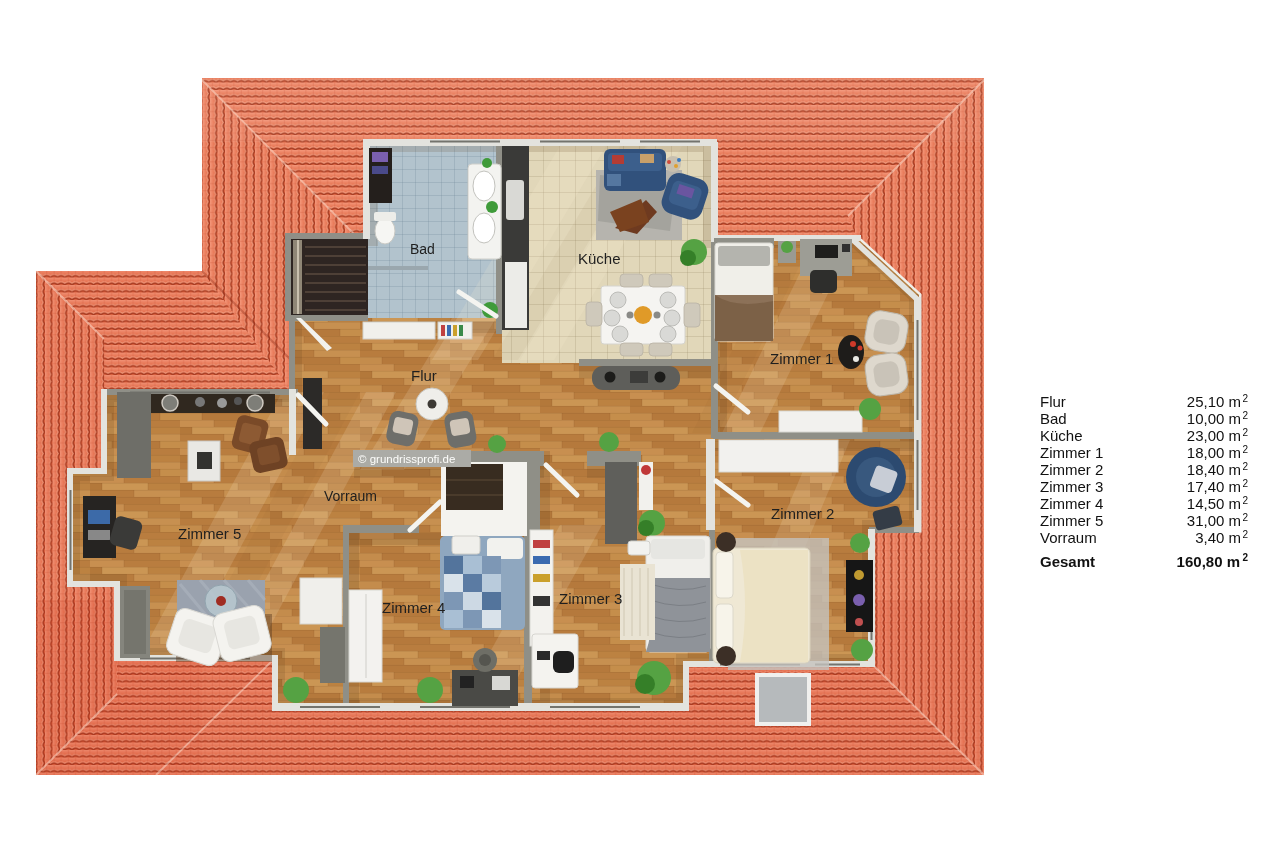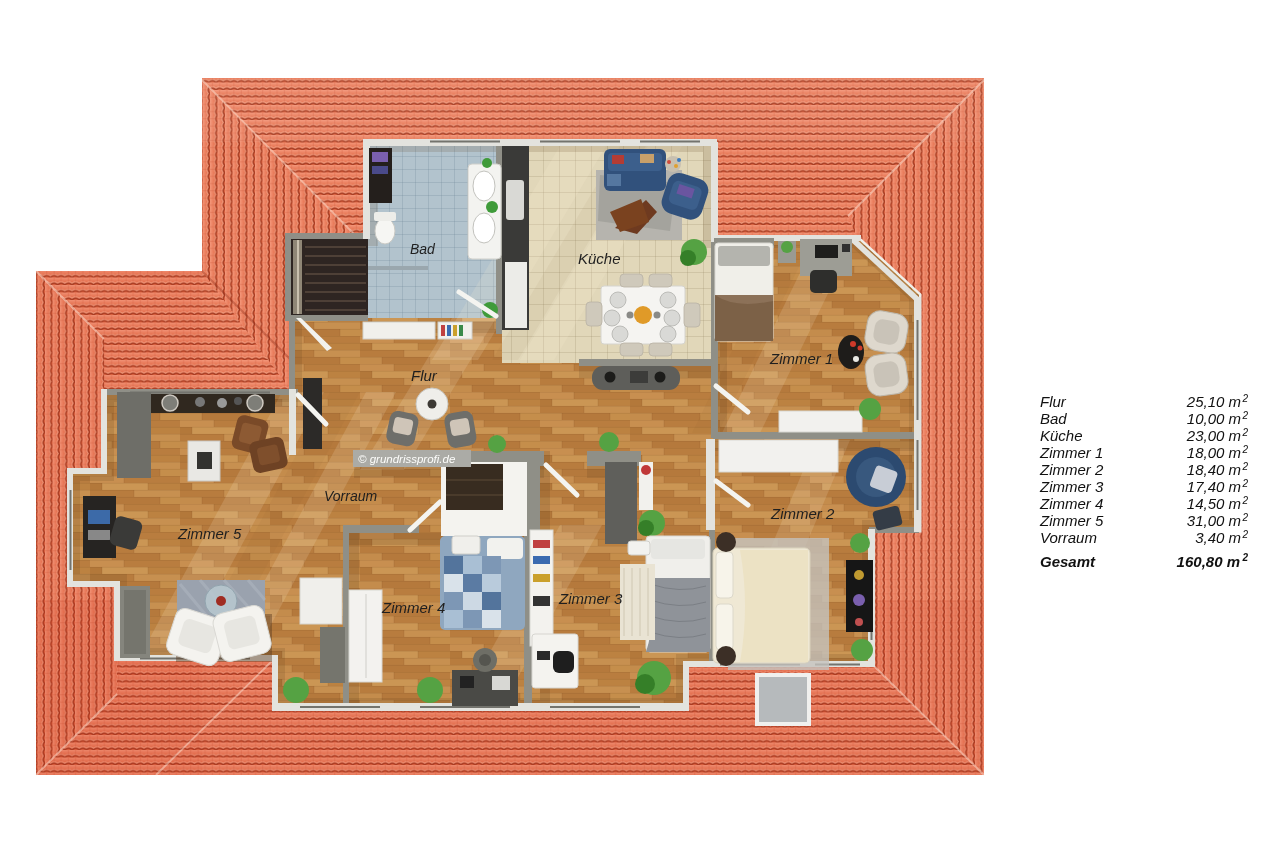--- a/index.html
+++ b/index.html
@@ -1,16 +1,16 @@
 <!DOCTYPE html>
 <html><head>
 <meta charset="utf-8">
 <style>
 html,body{margin:0;padding:0;background:#ffffff;}
-#wrap{width:1192px;height:845px;position:relative;font-family:"Liberation Sans",sans-serif;font-style:italic;}
+#wrap{width:1192px;height:845px;position:relative;font-family:"Liberation Sans",sans-serif;}
 svg{display:block;}
 </style>
 </head>
 <body>
 <div id="wrap">
 <svg width="1280" height="845" viewBox="0 0 1280 845">
 <defs>
 <linearGradient id="rowg" x1="0" y1="0" x2="0" y2="1">
  <stop offset="0" stop-color="#f4977a"></stop>
  <stop offset="0.5" stop-color="#e87a59"></stop>

